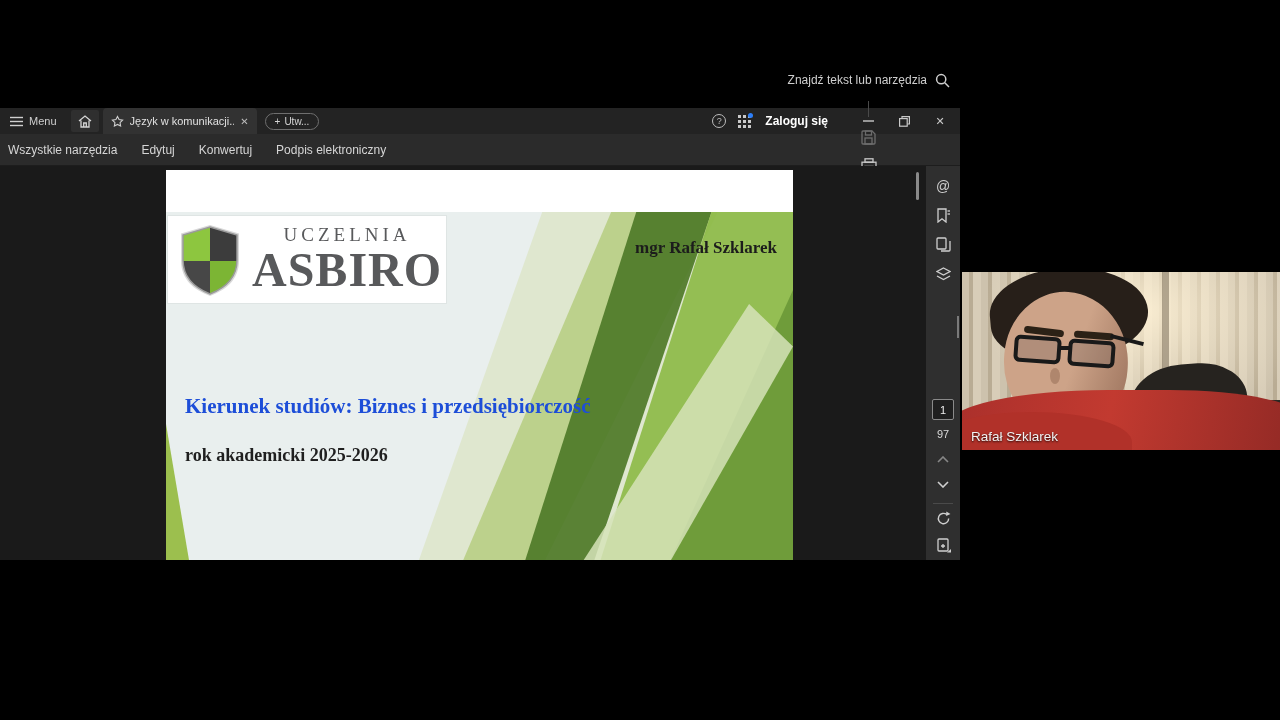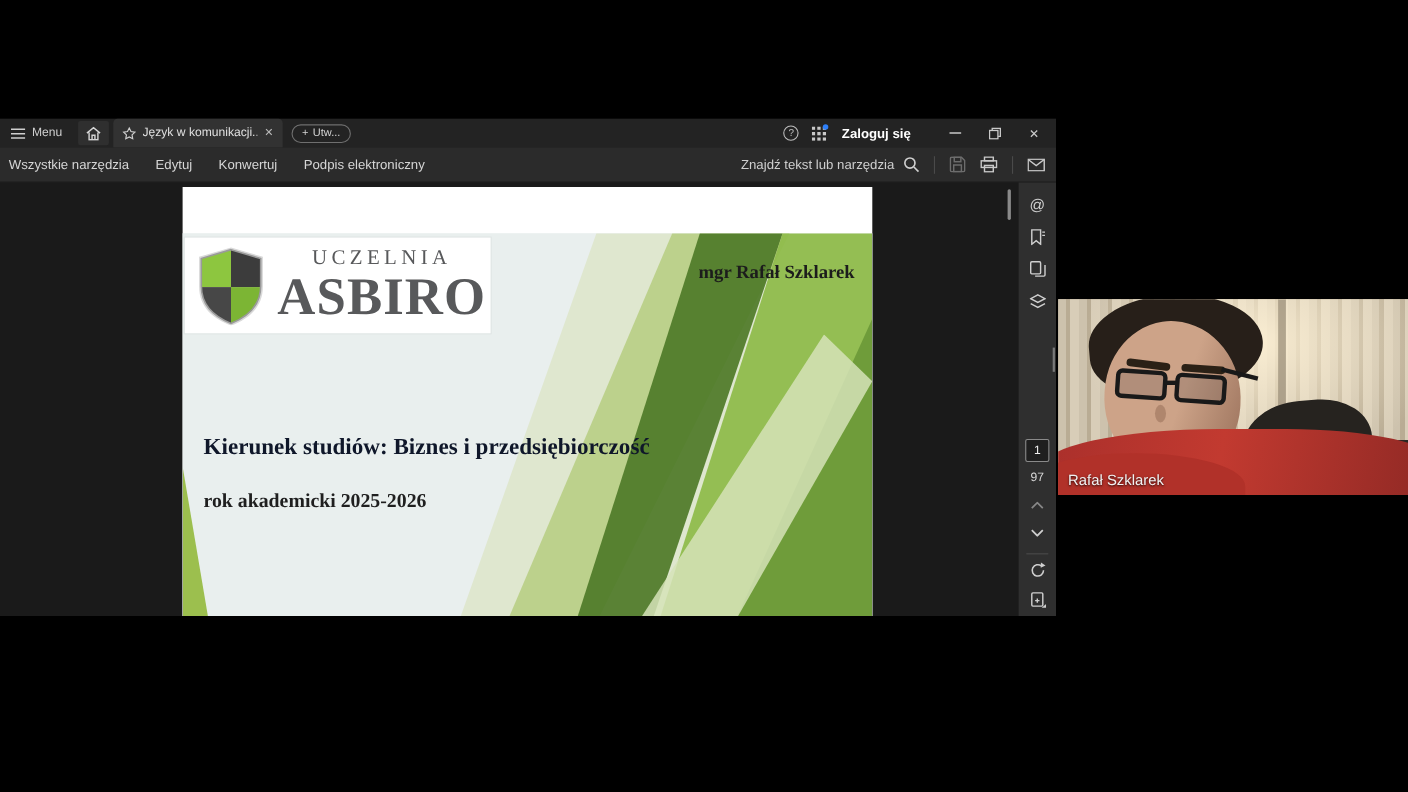--- a/index.html
+++ b/index.html
@@ -38,21 +38,21 @@
   .winbtn { width:36px; height:26px; display:flex; align-items:center; justify-content:center; color:#c9c9c9; font-size:11px; }
   .winbtn.close { margin-right:2px; }
 
   .toolbar2 {
     position:absolute; left:0; top:26px; width:960px; height:32px; background:#2b2b2b;
     display:flex; align-items:center; color:#d6d6d6; font-size:12px; border-bottom:1px solid #1d1d1d;
   }
   .tb-item { padding:0 12px; height:100%; display:flex; align-items:center; }
   .tb-item:first-child { padding-left:8px; }
   .search-box { display:flex; align-items:center; gap:8px; color:#cfcfcf; }
-  .tb-right { display:flex; align-items:center; gap:13px; padding-right:10px; }
+  .tb-right { display:flex; align-items:center; gap:13px; padding-right:10px;flex-direction:column; }
   .tb-divider { width:1px; height:16px; background:#4a4a4a; }
   .icon-btn { display:flex; align-items:center; justify-content:center; color:#c9c9c9; }
   .icon-btn.disabled { opacity:.42; }
 
   
   .doc-area { position:absolute; left:0; top:58px; width:926px; height:446px; background:#1a1a1a; overflow:hidden; }
   .page { position:absolute; left:166px; top:4px; width:627px; height:440px; background:#fff; }
   .doc-scrollbar { position:absolute; left:916px; top:6px; width:3px; height:28px; background:#8a8a8a; border-radius:2px; }
 
   
@@ -72,21 +72,21 @@
   .logo-text { display:flex; flex-direction:column; align-items:center; flex:1;
     font-family:"Liberation Serif", serif; color:#58595b; line-height:1;text-align:right; }
   .logo-top { font-size:19px; letter-spacing:4px; margin-bottom:2px; }
   .logo-name { font-size:48px; font-weight:bold; letter-spacing:1px; }
 
   .slide-author { position:absolute; right:16px; top:26px; font-family:"Liberation Serif", serif;
     font-size:17px; font-weight:600; color:#1c1c1c; }
   .slide-title { position:absolute; left:19px; top:132px; font-family:"Liberation Serif", serif;
     font-size:26px; font-weight:bold; color:#1b1b1b; }
   .slide-subtitle { position:absolute; left:19px; top:182px; font-family:"Liberation Serif", serif;
-    font-size:21px; font-weight:bold; color:#0f172a; }
+    font-size:21px; font-weight:bold; color:#1d4ed8; }
   .slide-year { position:absolute; left:19px; top:233px; font-family:"Liberation Serif", serif;
     font-size:18px; font-weight:bold; color:#1f1f1f; }
   .slide-session { position:absolute; right:36px; top:284px; text-align:right;
     font-family:"Liberation Serif", serif; font-size:13.5px; font-weight:bold; color:#141414; line-height:16px; }
 
   
   .sidebar { position:absolute; left:926px; top:58px; width:34px; height:446px; background:#2f2f2f; }
   .sb-icon { position:absolute; left:0; width:34px; display:flex; justify-content:center; color:#cfcfcf; }
   .sb-scroll { position:absolute; left:31px; top:150px; width:2px; height:22px; background:#7a7a7a; }
   .page-box { position:absolute; left:6px; top:233px; width:22px; height:21px; background:#1f1f1f;

